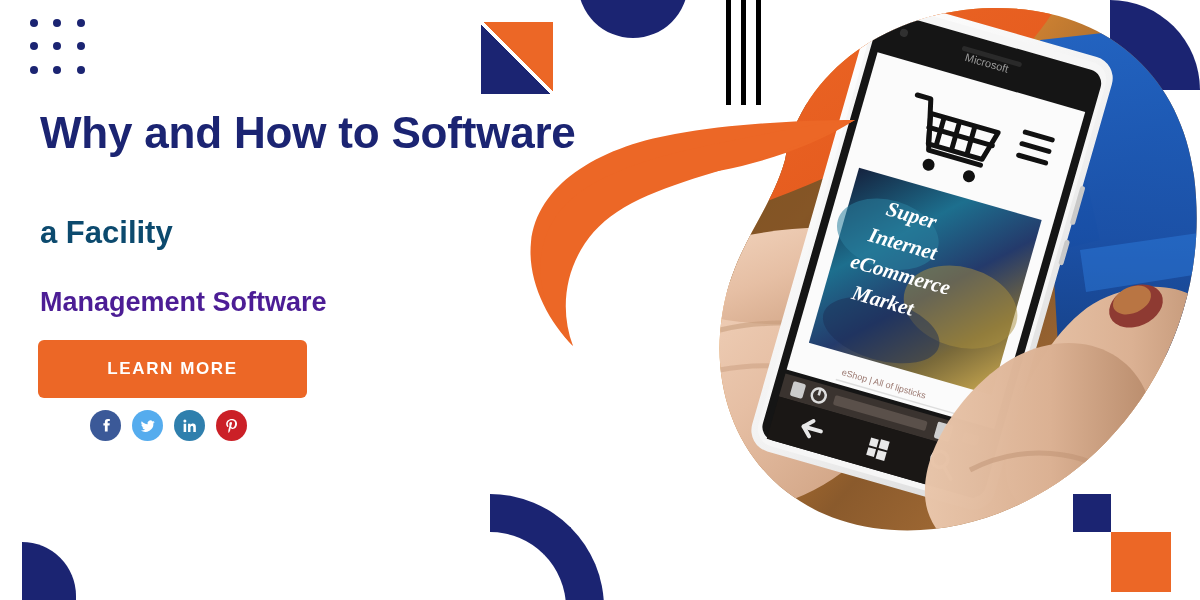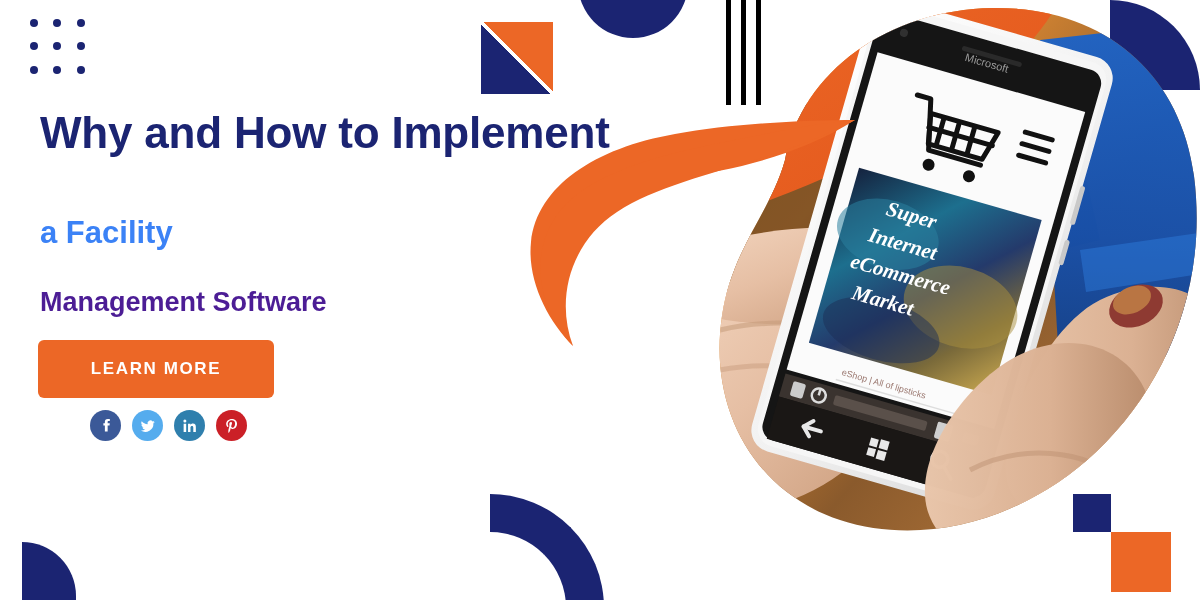--- a/index.html
+++ b/index.html
@@ -152,35 +152,35 @@
     line-height: 1.12;
     font-weight: bold;
     color: #1b2472;
     letter-spacing: -0.2px;
   }
   .headline-2 {
     margin: 58px 0 0 0;
     font-size: 31px;
     line-height: 1.15;
     font-weight: bold;
-    color: #3b82f6;
+    color: #0c4a6e;
   }
   .headline-3 {
     margin: 36px 0 0 0;
     font-size: 27px;
     line-height: 1.15;
     font-weight: bold;
     color: #4c1d95;
   }
 
   .cta-button {
     position: absolute;
     left: 38px;
     top: 340px;
-    width: 236px;
+    width: 269px;
     height: 58px;
     background: #ec6726;
     border: none;
     border-radius: 6px;
     color: #ffffff;
     font-family: "Liberation Sans", sans-serif;
     font-size: 17px;
     font-weight: bold;
     letter-spacing: 1.6px;
     cursor: pointer;
@@ -440,21 +440,21 @@
                C 20 154, 30 196, 48 226
                C 22 200, 2 160, 6 122
                C 12 66, 70 28, 150 14
                C 204 4, 276 0, 330 0 Z" fill="#ec6726"></path>
       <path d="M 330 0 C 250 44, 150 54, 92 92 C 46 122, 30 178, 48 226
                C 14 190, 4 138, 30 98 C 64 46, 160 30, 230 16 C 268 8, 304 2, 330 0 Z" fill="#ec6726"></path>
     </svg>
   </div>
 
   <div class="copy">
-    <h1 class="headline-1">Why and How to Implement</h1>
+    <h1 class="headline-1">Why and How to Software</h1>
     <h2 class="headline-2">a Facility</h2>
     <h3 class="headline-3">Management Software</h3>
   </div>
 
   <button class="cta-button">LEARN MORE</button>
 
   <div class="social-row">
     <span class="social-icon" style="background:#3b5998;">
       <svg width="18" height="18" viewBox="0 0 24 24" fill="#ffffff" aria-hidden="true">
         <path d="M14.2 8.4V6.6c0-.8.2-1.2 1.3-1.2h1.6V2.6h-2.6c-3 0-4 1.4-4 3.8v2h-2v2.9h2v8.1h3.7v-8.1h2.5l.3-2.9h-2.8z"></path>

